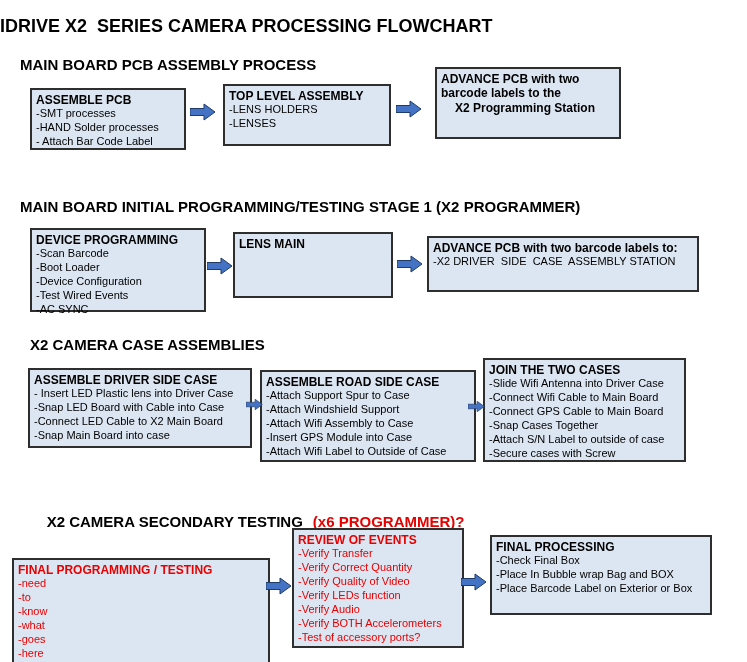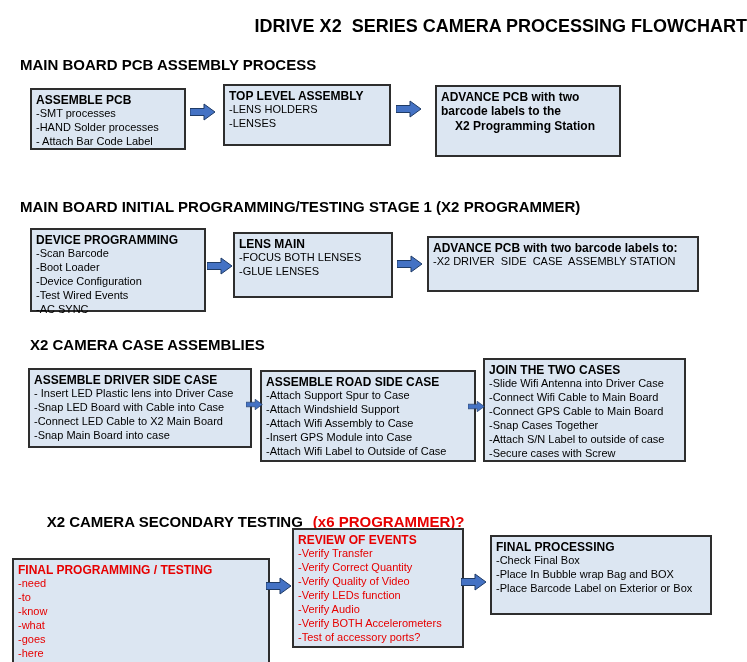--- a/index.html
+++ b/index.html
@@ -2,21 +2,21 @@
 <html style="--box-fill: #dce6f2; --box-border: #2e2e2e; --accent-red: #e60000; --arrow-blue: #4472c4;"><head>
 <meta charset="utf-8">
 <title>IDRIVE X2 Flowchart</title>
 <style>
   html,body { margin:0; padding:0; background:#ffffff; }
   .canvas {
     position:relative; width:747px; height:662px; background:#ffffff;
     font-family:"Liberation Sans", sans-serif; color:#000; overflow:hidden;
   }
   .page-title {
-    position:absolute; top:16px; left:0; width:100%; text-align:right;
+    position:absolute; top:16px; left:0; width:100%; text-align:left;
     font-size:18px; font-weight:bold; white-space:pre-wrap;
   }
   .section-header {
     position:absolute; font-size:15px; font-weight:bold; white-space:pre-wrap;
   }
   .h1{left:20px;top:56px}
   .h2{left:20px;top:198px}
   .h3{left:30px;top:336px}
   .h4{left:30px;top:496px}
   .accent-gap{margin-left:10px}
@@ -26,21 +26,21 @@
     background:var(--box-fill,#dce6f2);
     border:2px solid var(--box-border,#2e2e2e);
     padding:3px 4px;
   }
   .box-title { font-size:12px; font-weight:bold; white-space:pre-wrap; line-height:1.2; }
   .box-title.indent { padding-left:14px; }
   .box-line { font-size:11px; line-height:1.27; white-space:pre-wrap; }
   .box.red-text .box-title, .box.red-text .box-line { color:var(--accent-red,#e60000); }
   .r1b1{left:30px;top:88px;width:156px;height:62px}
   .r1b2{left:223px;top:84px;width:168px;height:62px}
-  .r1b3{left:435px;top:85px;width:186px;height:72px}
+  .r1b3{left:435px;top:67px;width:186px;height:72px}
   .r2b1{left:30px;top:228px;width:176px;height:84px}
   .r2b2{left:233px;top:232px;width:160px;height:66px}
   .r2b3{left:427px;top:236px;width:272px;height:56px}
   .r3b1{left:28px;top:368px;width:224px;height:80px}
   .r3b2{left:260px;top:370px;width:216px;height:92px}
   .r3b3{left:483px;top:358px;width:203px;height:104px}
   .r4b1{left:12px;top:558px;width:258px;height:120px}
   .r4b2{left:292px;top:528px;width:172px;height:120px}
   .r4b3{left:490px;top:535px;width:222px;height:80px}
   .arrow { position:absolute; }
@@ -91,24 +91,20 @@
     <div class="box-lines">
         <div class="box-line">-Scan Barcode</div>
         <div class="box-line">-Boot Loader</div>
         <div class="box-line">-Device Configuration</div>
         <div class="box-line">-Test Wired Events</div>
         <div class="box-line">-AC SYNC</div>
       </div>
   </div>
   <div class="box r2b2">
     <div class="box-title">LENS MAIN</div>
-    <div class="box-lines">
-        <div class="box-line">-FOCUS BOTH LENSES</div>
-        <div class="box-line">-GLUE LENSES</div>
-      </div>
   </div>
   <div class="box r2b3">
     <div class="box-title">ADVANCE PCB with two barcode labels to:</div>
     <div class="box-lines">
         <div class="box-line">-X2 DRIVER  SIDE  CASE  ASSEMBLY STATION</div>
       </div>
   </div>
 
   <div class="section-header h3">X2 CAMERA CASE ASSEMBLIES</div>
 

